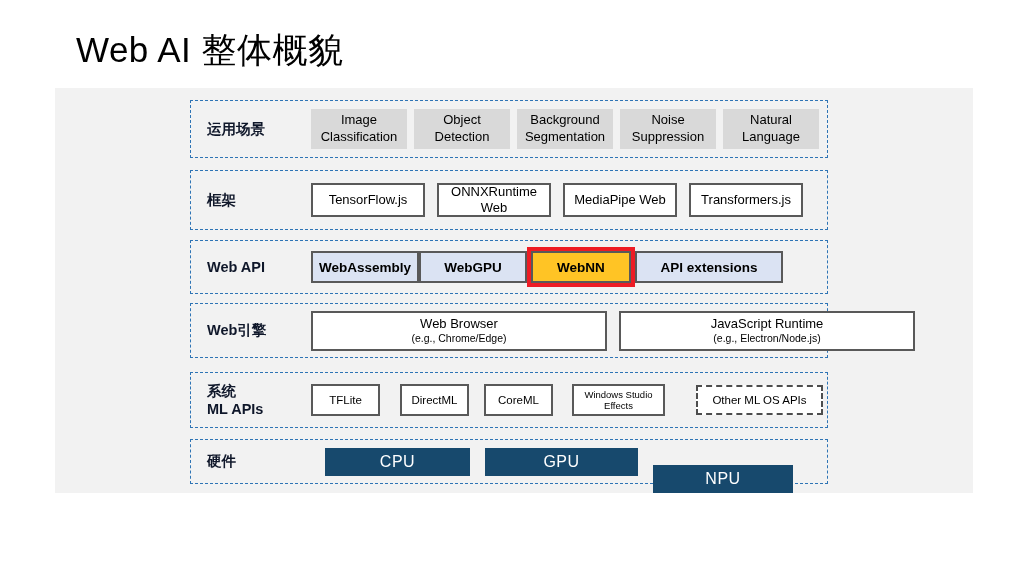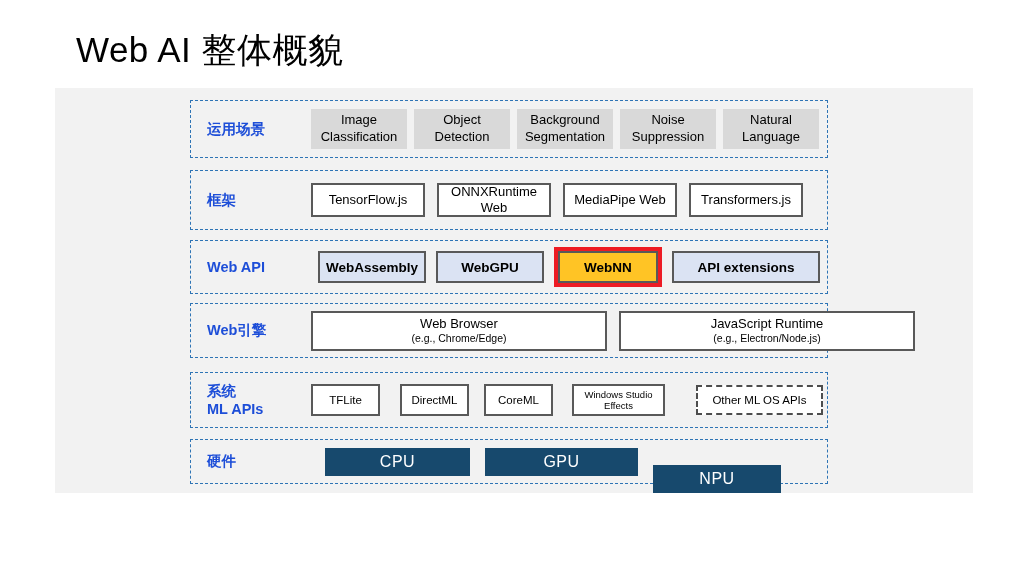--- a/index.html
+++ b/index.html
@@ -32,35 +32,35 @@
     display:flex;align-items:center;box-sizing:border-box;background:var(--panel-bg);
   }
   .r1{height:58px;margin-bottom:12px;}
   .r2{height:60px;margin-bottom:10px;}
   .r3{height:54px;margin-bottom:9px;}
   .r4{height:55px;margin-bottom:14px;}
   .r5{height:56px;margin-bottom:11px;}
   .r6{height:45px;}
   .row-label{
     width:104px;padding-left:16px;flex-shrink:0;
-    font-weight:bold;font-size:14.5px;line-height:1.25;color:#1d4ed8;
+    font-weight:bold;font-size:14.5px;line-height:1.25;color:#0f172a;
   }
   .content{flex:1;display:flex;align-items:center;min-width:0;}
   .box{
     box-sizing:border-box;display:flex;flex-direction:column;
     align-items:center;justify-content:center;text-align:center;flex-shrink:0;
   }
   
   .c1{gap:7px;padding-right:8px;}
   .scenario-box{background:var(--scenario-box-bg);height:40px;flex:1;font-size:13px;line-height:1.3;}
   
   .c2{gap:12px;}
   .fw-box{background:#fff;border:2px solid var(--box-border);width:114px;height:34px;font-size:13px;line-height:1.2;padding:1px 2px;}
   
-  .c3{gap:10px;justify-content:center;}
+  .c3{}
   .api-box{background:var(--webapi-box-bg);border:2px solid var(--box-border);height:32px;font-size:13.5px;font-weight:bold;}
   .w-asm{width:108px;}
   .w-gpu{width:108px;}
   .w-nn{width:100px;background:var(--webnn-bg);outline:4px solid var(--webnn-border);margin:0 4px;}
   .w-ext{width:148px;}
   
   .c4{gap:12px;}
   .engine-box{background:#fff;border:2px solid var(--box-border);width:296px;height:40px;}
   .engine-title{font-size:13px;line-height:1.2;}
   .engine-sub{font-size:10.5px;line-height:1.2;}
@@ -68,21 +68,21 @@
   .sys-box{background:#fff;border:2px solid var(--box-border);width:69px;height:32px;font-size:11.5px;}
   .wse-box{width:93px;height:32px;font-size:9.5px;line-height:1.2;}
   .other-box{width:127px;height:30px;border:2px dashed #4d4d4d;font-size:11.5px;margin-right:0;}
   .ml20{margin-left:20px;} .ml15{margin-left:15px;} .ml19{margin-left:19px;} .ml31{margin-left:31px;}
   
   .c6{gap:15px;padding-left:14px;}
   .hw-bar{
     background:var(--hardware-bar-bg);color:#fff;height:28px;
     font-size:16px;letter-spacing:0.5px;
   }
-  .hw-cpu{width:145px;} .hw-gpu{width:153px;} .hw-npu{width:128px;margin-top:34px;}
+  .hw-cpu{width:145px;} .hw-gpu{width:153px;} .hw-npu{width:140px;margin-top:34px;}
 </style>
 </head>
 <body>
 
 <div class="slide">
 
   <div class="title">Web AI 整体概貌</div>
 
   <div class="panel">
     <div class="rows">

